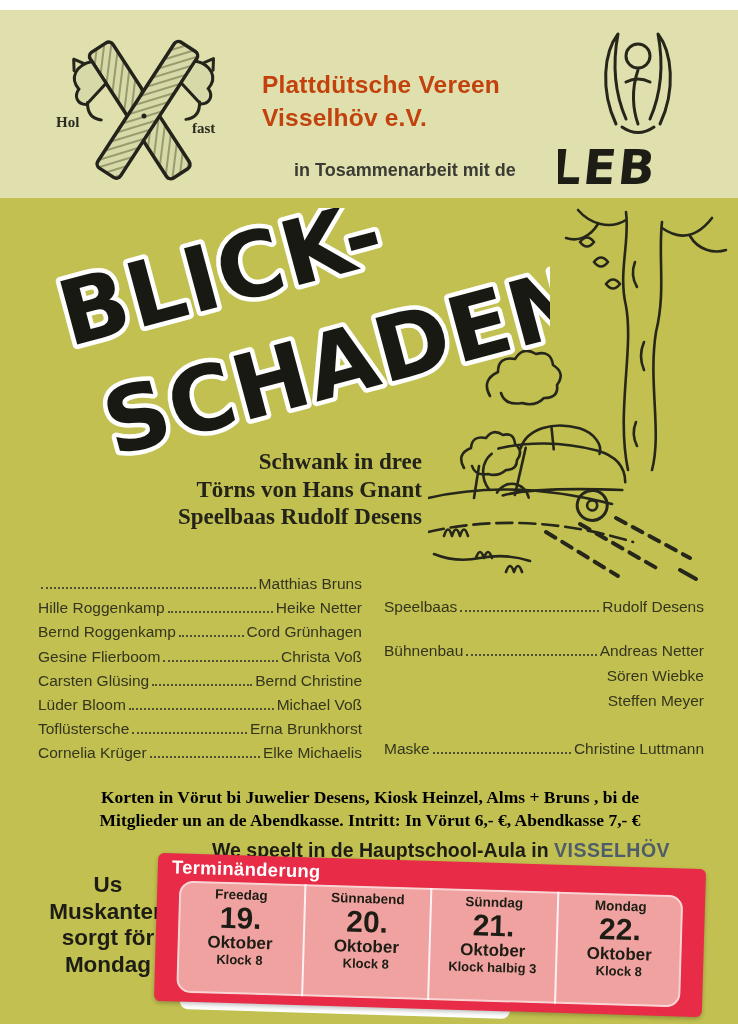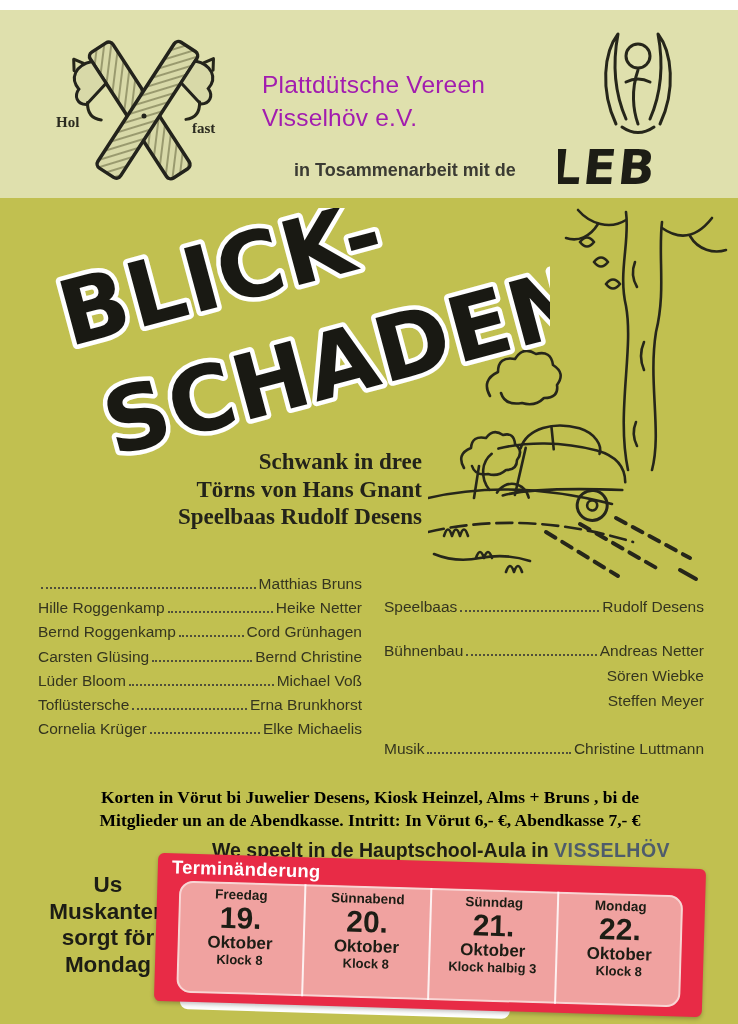--- a/index.html
+++ b/index.html
@@ -9,22 +9,22 @@
     font-family:"Liberation Sans","DejaVu Sans",sans-serif;
     color:#1d1d15;
   }
   
   .header{position:absolute;left:0;top:10px;width:738px;height:188px;background:#dfe0ad;}
   .gable-logo{position:absolute;left:44px;top:18px;width:200px;height:156px;}
   .gable-label{position:absolute;font-family:"Liberation Serif","DejaVu Serif",serif;
     font-weight:bold;font-size:15px;color:#2b2b20;}
   .gable-label.left{left:12px;top:86px;}
   .gable-label.right{left:148px;top:92px;}
-  .club-name{position:absolute;left:262px;top:58px;font-weight:normal;
-    font-size:24.5px;line-height:33px;color:#a21caf;letter-spacing:.2px;}
+  .club-name{position:absolute;left:262px;top:58px;font-weight:bold;
+    font-size:24.5px;line-height:33px;color:#c2410c;letter-spacing:.2px;}
   .coop-line{position:absolute;left:278px;top:150px;font-size:18px;font-weight:700;color:#3b3b33;margin-left:16px;}
   .leb-logo{position:absolute;left:558px;top:14px;width:160px;height:170px;}
   
   .main{position:absolute;left:0;top:198px;width:738px;height:826px;background:#c1c050;}
   .illu{position:absolute;left:428px;top:2px;width:310px;height:388px;}
   .title-svg{position:absolute;left:20px;top:10px;width:530px;height:300px;}
   .title-svg text{
     font-family:"DejaVu Sans","Liberation Sans",sans-serif;font-weight:bold;
     font-size:90px;fill:#191913;stroke:#ffffff;stroke-width:9px;
     paint-order:stroke;stroke-linejoin:round;letter-spacing:1px;
@@ -201,20 +201,25 @@
           <span>Hille Roggenkamp</span>
           <span class="leader"></span>
           <span>Heike Netter</span>
         </div>
       <div class="cast-row">
           <span>Bernd Roggenkamp</span>
           <span class="leader"></span>
           <span>Cord Grünhagen</span>
         </div>
       <div class="cast-row">
+          <span>Gesine Flierboom</span>
+          <span class="leader"></span>
+          <span>Christa Voß</span>
+        </div>
+      <div class="cast-row">
           <span>Carsten Glüsing</span>
           <span class="leader"></span>
           <span>Bernd Christine</span>
         </div>
       <div class="cast-row">
           <span>Lüder Bloom</span>
           <span class="leader"></span>
           <span>Michael Voß</span>
         </div>
       <div class="cast-row">
@@ -240,21 +245,21 @@
           <span class="leader"></span>
           <span>Andreas Netter</span>
         </div>
       <div class="cast-row right-only">
           <span>Sören Wiebke</span>
         </div>
       <div class="cast-row right-only">
           <span>Steffen Meyer</span>
         </div>
       <div class="cast-row gap-md">
-          <span>Musik</span>
+          <span>Maske</span>
           <span class="leader"></span>
           <span>Christine Luttmann</span>
         </div>
     </div>
 
     <div class="tickets">
       <div>Korten in Vörut bi Juwelier Desens, Kiosk Heinzel, Alms + Bruns , bi de</div>
       <div>Mitglieder un an de Abendkasse. Intritt: In Vörut 6,- €, Abendkasse 7,- €</div>
     </div>
 

